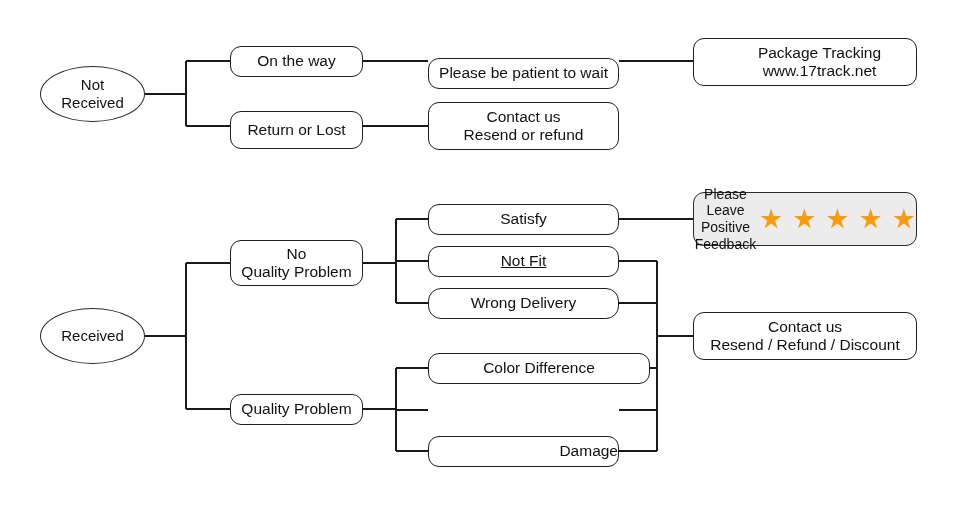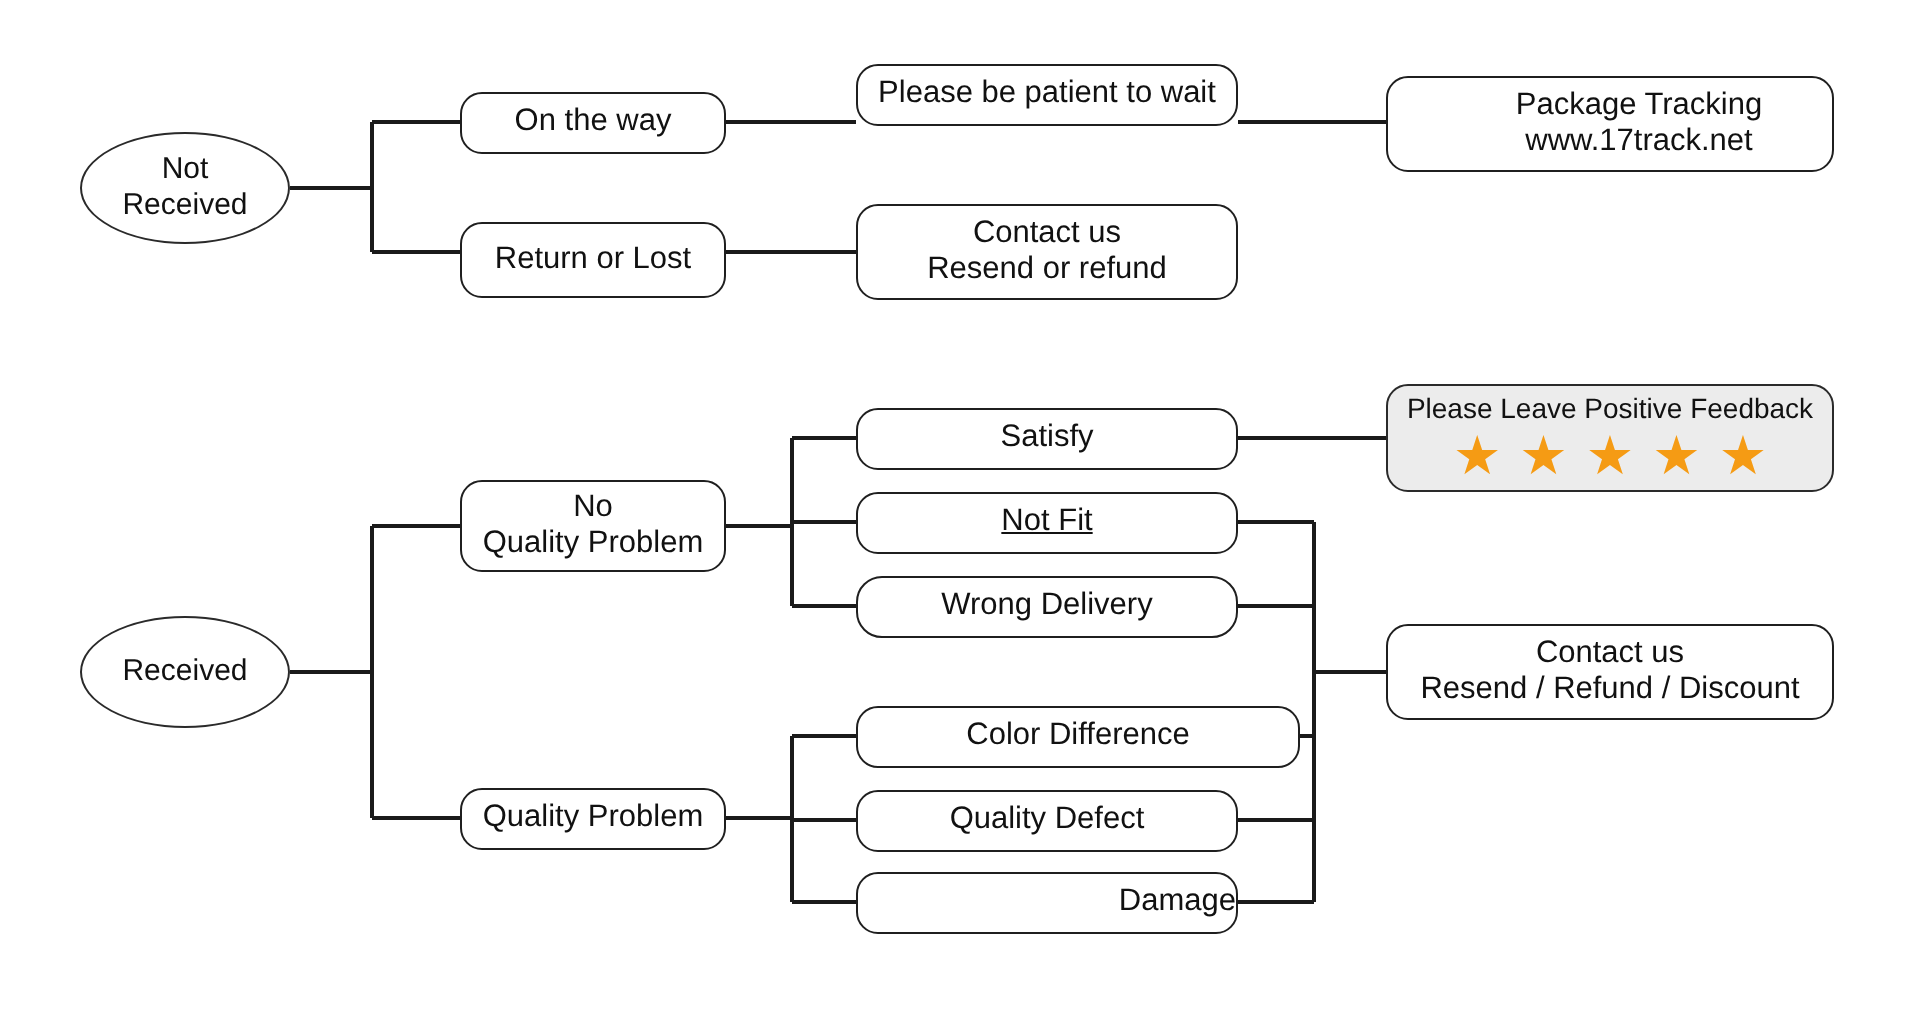--- a/index.html
+++ b/index.html
@@ -52,21 +52,21 @@
   .node.rounded {
     border-radius: 11px;
   }
   .node.ellipse {
     border-radius: 50%;
     border-color: #2a2a2a;
   }
   .node.feedback {
     background: #ececec;
     border-color: #2a2a2a;
-    flex-direction: column;
+    flex-direction: row;
     justify-content: center;
     gap: 2px;
   }
   .node-label {
     display: block;
     width: 100%;
     white-space: pre-line;
   }
   .stars {
     display: flex;
@@ -135,21 +135,21 @@
   </div>
 
   <div class="node rounded t155" style="left:230px; top:46px; width:133px; height:31px;">
     <span class="node-label">On the way</span>
   </div>
 
   <div class="node rounded t155" style="left:230px; top:111px; width:133px; height:38px;">
     <span class="node-label">Return or Lost</span>
   </div>
 
-  <div class="node rounded t155" style="left:428px; top:32px; width:191px; height:31px;">
+  <div class="node rounded t155" style="left:428px; top:58px; width:191px; height:31px;">
     <span class="node-label">Please be patient to wait</span>
   </div>
 
   <div class="node rounded t155" style="left:428px; top:102px; width:191px; height:48px;">
     <span class="node-label">Contact us
 Resend or refund</span>
   </div>
 
   <div class="node rounded t155" style="left:693px; top:38px; width:224px; height:48px;padding-left:29px;">
     <span class="node-label">Package Tracking
@@ -178,23 +178,20 @@
   </div>
 
   <div class="node rounded t155" style="left:428px; top:288px; width:191px; height:31px;border-radius:13px;">
     <span class="node-label">Wrong Delivery</span>
   </div>
 
   <div class="node rounded t155" style="left:428px; top:353px; width:222px; height:31px;">
     <span class="node-label">Color Difference</span>
   </div>
 
-  <div class="node rounded t155" style="left:428px; top:395px; width:191px; height:31px;">
-    <span class="node-label">Quality Defect</span>
-  </div>
 
   <div class="node rounded t155" style="left:428px; top:436px; width:191px; height:31px;text-align:right;">
     <span class="node-label">Damage</span>
   </div>
 
   <div class="node rounded feedback t14" style="left:693px; top:192px; width:224px; height:54px;">
     <span class="node-label">Please Leave Positive Feedback</span>
     <span class="stars">
       <span class="star">★</span>
       <span class="star">★</span>

